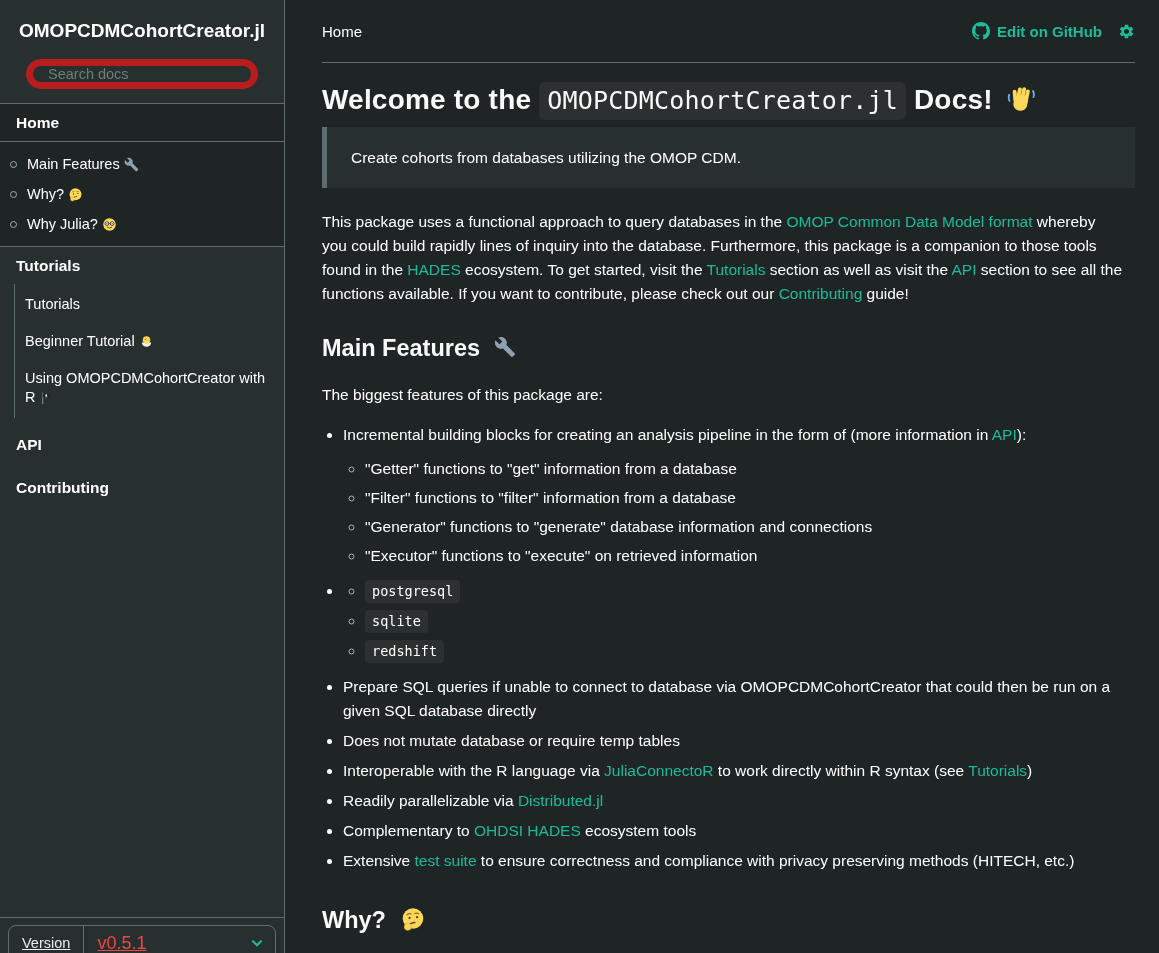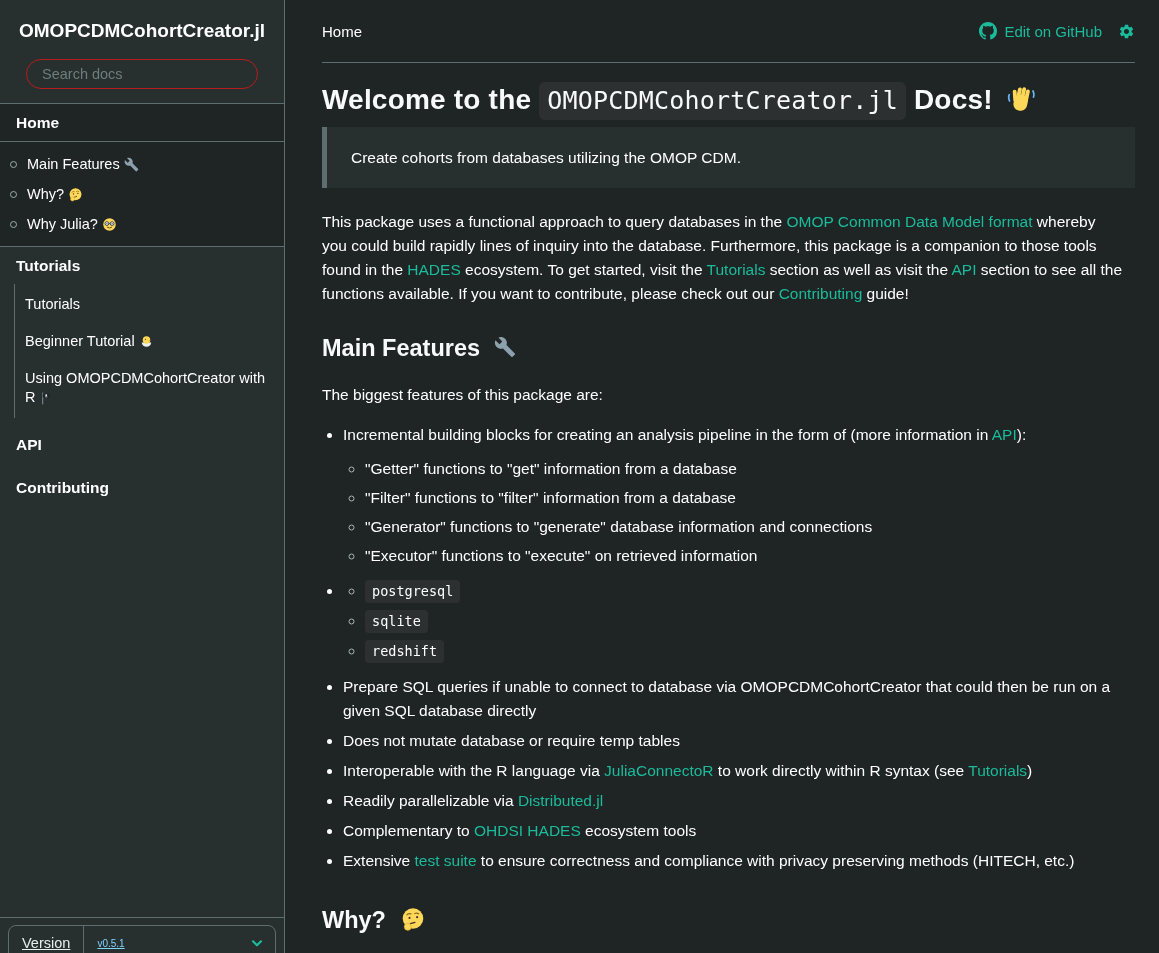--- a/index.html
+++ b/index.html
@@ -24,21 +24,21 @@
     display:block;
     text-align:center;
     font-size:19px; font-weight:700; color:#fff;
     padding:20px 10px 0 10px;
     text-decoration:none;
   }
   .sb-search-wrap { padding:17px 26px 14px 26px; }
   .sb-search {
     width:100%; height:30px;
     background:transparent;
-    border:1px solid #b91c1c;
+    border:7px solid #b91c1c;
     border-radius:15px;
     color:#fff;
     padding:0 15px;
     font-size:14.5px;
     font-family:"Liberation Sans", sans-serif;
     outline:none;
   }
   .sb-search::placeholder { color:#6e7d7d; }
 
   .menu { border-top:1px solid #5e6d6f; }
@@ -84,32 +84,32 @@
   }
   .version-box {
     display:flex; align-items:center;
     height:36px;
     border:1px solid #5e6d6f;
     border-radius:8px;
     overflow:hidden;
   }
   .version-label { padding:0 13px; font-size:14.5px; color:#e8eded;text-decoration:underline; }
   .version-sep { width:1px; align-self:stretch; background:#5e6d6f; }
-  .version-value { flex:1; padding:0 13px; font-size:10px; color:#7dd3fc;text-decoration:underline; }
+  .version-value { flex:1; padding:0 13px; font-size:18px; color:#ef4444;text-decoration:underline; }
   .version-chevron { margin-right:10px; display:flex; align-items:center; }
 
   
   .main { flex:1; padding:0 24px 0 37px; overflow:hidden; }
   .navbar {
     display:flex; align-items:center; justify-content:space-between;
     height:63px;
     border-bottom:1px solid #5e6d6f;
   }
   .breadcrumb { font-size:15px; color:#fff; }
-  .nav-right { display:flex; align-items:center; gap:16px; }
+  .nav-right { display:flex; align-items:center; gap:16px;font-weight:bold; }
   .edit-link {
     display:flex; align-items:center; gap:7px;
     color:#1abc9c; text-decoration:none; font-size:15px;
   }
   .gear-btn { display:flex; align-items:center; cursor:pointer; }
 
   article h1 {
     font-size:28px; font-weight:600; color:#f8f9f9;
     margin:21px 0 11px 0; letter-spacing:0.2px;
   }

